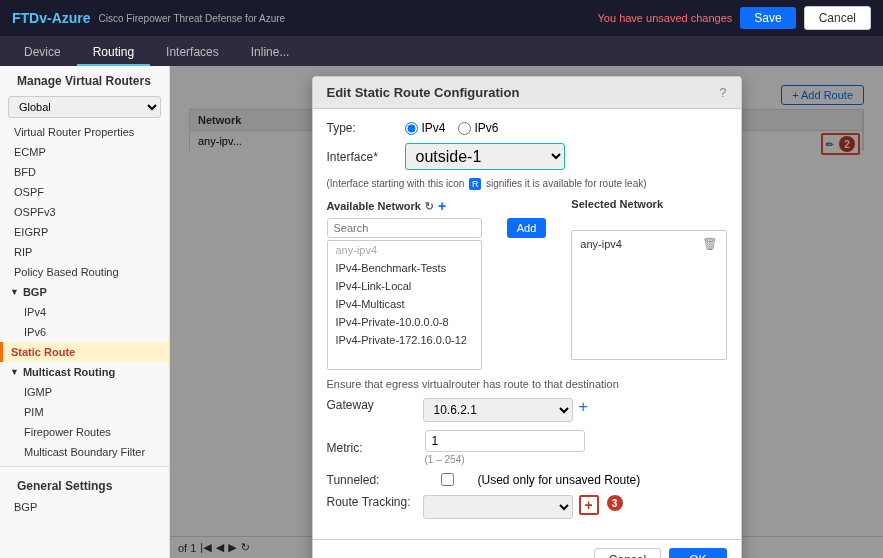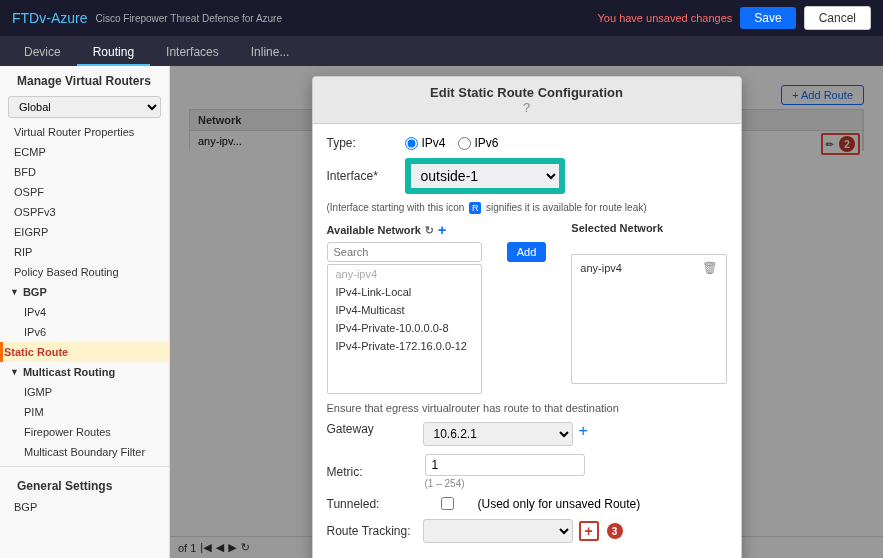--- a/index.html
+++ b/index.html
@@ -1,67 +1,67 @@
 <!DOCTYPE html>
 <html><head>
   <meta charset="utf-8">
   <style>
     * { box-sizing: border-box; margin: 0; padding: 0; }
     body { font-family: Arial, sans-serif; font-size: 12px; background: #f0f0f0; width: 883px; height: 558px; overflow: hidden; position: relative; }
 
     
     .top-bar { background: #1a1a2e; color: white; height: 36px; display: flex; align-items: center; padding: 0 12px; justify-content: space-between; }
     .top-bar-left { display: flex; align-items: center; gap: 8px; }
-    .app-title { font-size: 14px; font-weight: normal; color: #4fc3f7; }
+    .app-title { font-size: 14px; font-weight: bold; color: #4fc3f7; }
     .app-subtitle { font-size: 10px; color: #aaa; }
     .top-bar-right { display: flex; align-items: center; gap: 8px; }
     .unsaved-warning { color: #ff6b6b; font-size: 11px; }
     .btn-save { background: #0d6efd; color: white; border: none; padding: 4px 14px; border-radius: 3px; cursor: pointer; font-size: 12px; }
     .btn-cancel-top { background: white; color: #333; border: 1px solid #ccc; padding: 4px 14px; border-radius: 3px; cursor: pointer; font-size: 12px; }
 
     
     .nav-tabs { background: #2c2c3e; height: 30px; display: flex; align-items: flex-end; padding: 0 8px; }
     .nav-tab { color: #bbb; padding: 5px 16px; cursor: pointer; font-size: 12px; border-bottom: 2px solid transparent; }
     .nav-tab.active { color: white; border-bottom: 2px solid #4fc3f7; }
 
     
     .main-layout { display: flex; height: calc(558px - 66px); }
 
     
     .sidebar { width: 170px; background: #f8f8f8; border-right: 1px solid #ddd; overflow-y: auto; flex-shrink: 0; }
     .sidebar-section-title { font-size: 12px; font-weight: bold; color: #333; padding: 8px 17px 4px; }
     .sidebar-dropdown { margin: 4px 8px; }
     .sidebar-dropdown select { width: 100%; padding: 3px 6px; font-size: 11px; border: 1px solid #ccc; border-radius: 3px; }
     .sidebar-item { padding: 4px 10px 4px 14px; font-size: 11px; color: #333; cursor: pointer; }
-    .sidebar-item.active { background: #fff3cd; border-left: 3px solid #ff6b00; font-weight: bold; color: #c0392b; padding-left: 1px; }
+    .sidebar-item.active { background: #fff3cd; border-left: 3px solid #ff6b00; font-weight: bold; color: #c0392b; padding-left: 8px; }
     .sidebar-group-label { padding: 4px 10px; font-size: 11px; font-weight: bold; color: #333; cursor: pointer; display: flex; align-items: center; gap: 4px; }
     .sidebar-sub-item { padding: 4px 10px 4px 24px; font-size: 11px; color: #333; cursor: pointer; }
     .section-divider { border-top: 1px solid #ddd; margin: 4px 0; }
     .caret { font-size: 9px; }
 
     
     .content-area { flex: 1; padding: 19px; background: #fff; position: relative; }
 
     
     .modal-overlay { position: absolute; top: 0; left: 0; right: 0; bottom: 0; background: rgba(0,0,0,0.4); z-index: 100; display: flex; justify-content: center; align-items: flex-start; padding-top: 10px; }
     .modal { background: white; border: 1px solid #ccc; border-radius: 4px; width: 430px; box-shadow: 0 4px 16px rgba(0,0,0,0.3); }
-    .modal-header { background: #e8e8e8; padding: 8px 14px; border-bottom: 1px solid #ccc; display: flex; align-items: center; justify-content: space-between; border-radius: 4px 4px 0 0; flex-direction: column; }
+    .modal-header { background: #e8e8e8; padding: 8px 14px; border-bottom: 1px solid #ccc; display: flex; align-items: center; justify-content: space-between; border-radius: 4px 4px 0 0; }
     .modal-title { font-size: 13px; font-weight: bold; color: #333; }
     .modal-help { color: #888; font-size: 13px; cursor: pointer; }
     .modal-body { padding: 12px 14px; }
 
     
     .form-row { display: flex; align-items: center; margin-bottom: 8px; gap: 8px; }
     .form-label { font-size: 12px; color: #333; width: 70px; flex-shrink: 0; }
     .form-label-wide { font-size: 12px; color: #333; min-width: 90px; }
     .radio-group { display: flex; gap: 12px; align-items: center; }
     .radio-group label { display: flex; align-items: center; gap: 4px; font-size: 12px; cursor: pointer; }
 
     
-    .interface-select { width: 160px; padding: 3px 6px; font-size: 14px; border: 6px solid #14b8a6; border-radius: 3px; }
+    .interface-select { width: 160px; padding: 3px 6px; font-size: 16px; border: 1px solid #14b8a6; border-radius: 3px; }
     .interface-note { font-size: 10px; color: #555; margin-bottom: 8px; }
 
     
     .network-section { display: flex; gap: 25px; margin-bottom: 8px; }
     .network-col { flex: 1; }
     .network-col-label { font-size: 11px; font-weight: bold; color: #333; margin-bottom: 4px; display: flex; align-items: center; gap: 4px; }
     .refresh-icon { cursor: pointer; color: #666; font-size: 11px; }
     .add-icon-btn { cursor: pointer; color: #0d6efd; font-size: 14px; }
     .search-box { width: 100%; padding: 3px 6px; font-size: 11px; border: 1px solid #ccc; border-radius: 3px; margin-bottom: 2px; }
     .network-list { border: 1px solid #ccc; border-radius: 2px; height: 130px; overflow-y: auto; background: white; }
@@ -82,21 +82,21 @@
     .gateway-select { width: 150px; padding: 3px 6px; font-size: 12px; border: 1px solid #ccc; border-radius: 3px; }
 
     
     .metric-input { width: 160px; padding: 3px 6px; font-size: 12px; border: 1px solid #ccc; border-radius: 3px; }
     .metric-hint { font-size: 10px; color: #888; margin-top: 2px; }
 
     
     .tunneled-row { display: flex; align-items: flex-start; gap: 24px; margin-bottom: 8px; }
 
     
-    .route-tracking-row { display: flex; align-items: center; gap: 6px; margin-bottom: 8px; }
+    .route-tracking-row { display: flex; gap: 6px; margin-bottom: 8px; }
     .route-tracking-select { width: 150px; padding: 3px 6px; font-size: 12px; border: 1px solid #ccc; border-radius: 3px; }
     .plus-btn-red { background: white; border: 2px solid #c0392b; color: #c0392b; font-weight: bold; width: 20px; height: 20px; display: flex; align-items: center; justify-content: center; cursor: pointer; font-size: 14px; border-radius: 2px; }
 
     
     .modal-footer { padding: 8px 14px; border-top: 1px solid #ccc; display: flex; justify-content: flex-end; gap: 8px; }
     .btn-ok { background: #0d6efd; color: white; border: none; padding: 4px 20px; border-radius: 3px; cursor: pointer; font-size: 12px; }
     .btn-cancel-modal { background: white; color: #333; border: 1px solid #ccc; padding: 4px 14px; border-radius: 3px; cursor: pointer; font-size: 12px; }
 
     
     .content-table-header { display: flex; justify-content: flex-end; align-items: center; margin-bottom: 4px; }
@@ -243,20 +243,21 @@
 
             <div class="network-col">
               <div class="network-col-label">
                 <span>Available Network</span>
                 <span class="refresh-icon">↻</span>
                 <span class="add-icon-btn">+</span>
               </div>
               <input type="text" class="search-box" placeholder="Search" style="">
               <div class="network-list">
                 <div class="network-list-item placeholder">any-ipv4</div>
+                <div class="network-list-item">IPv4-Benchmark-Tests</div>
                 <div class="network-list-item">IPv4-Link-Local</div>
                 <div class="network-list-item">IPv4-Multicast</div>
                 <div class="network-list-item">IPv4-Private-10.0.0.0-8</div>
                 <div class="network-list-item">IPv4-Private-172.16.0.0-12</div>
               </div>
             </div>
 
             <div style="display:flex; flex-direction:column; justify-content:flex-start; padding-top:20px;">
               <button class="add-btn">Add</button>
             </div>

